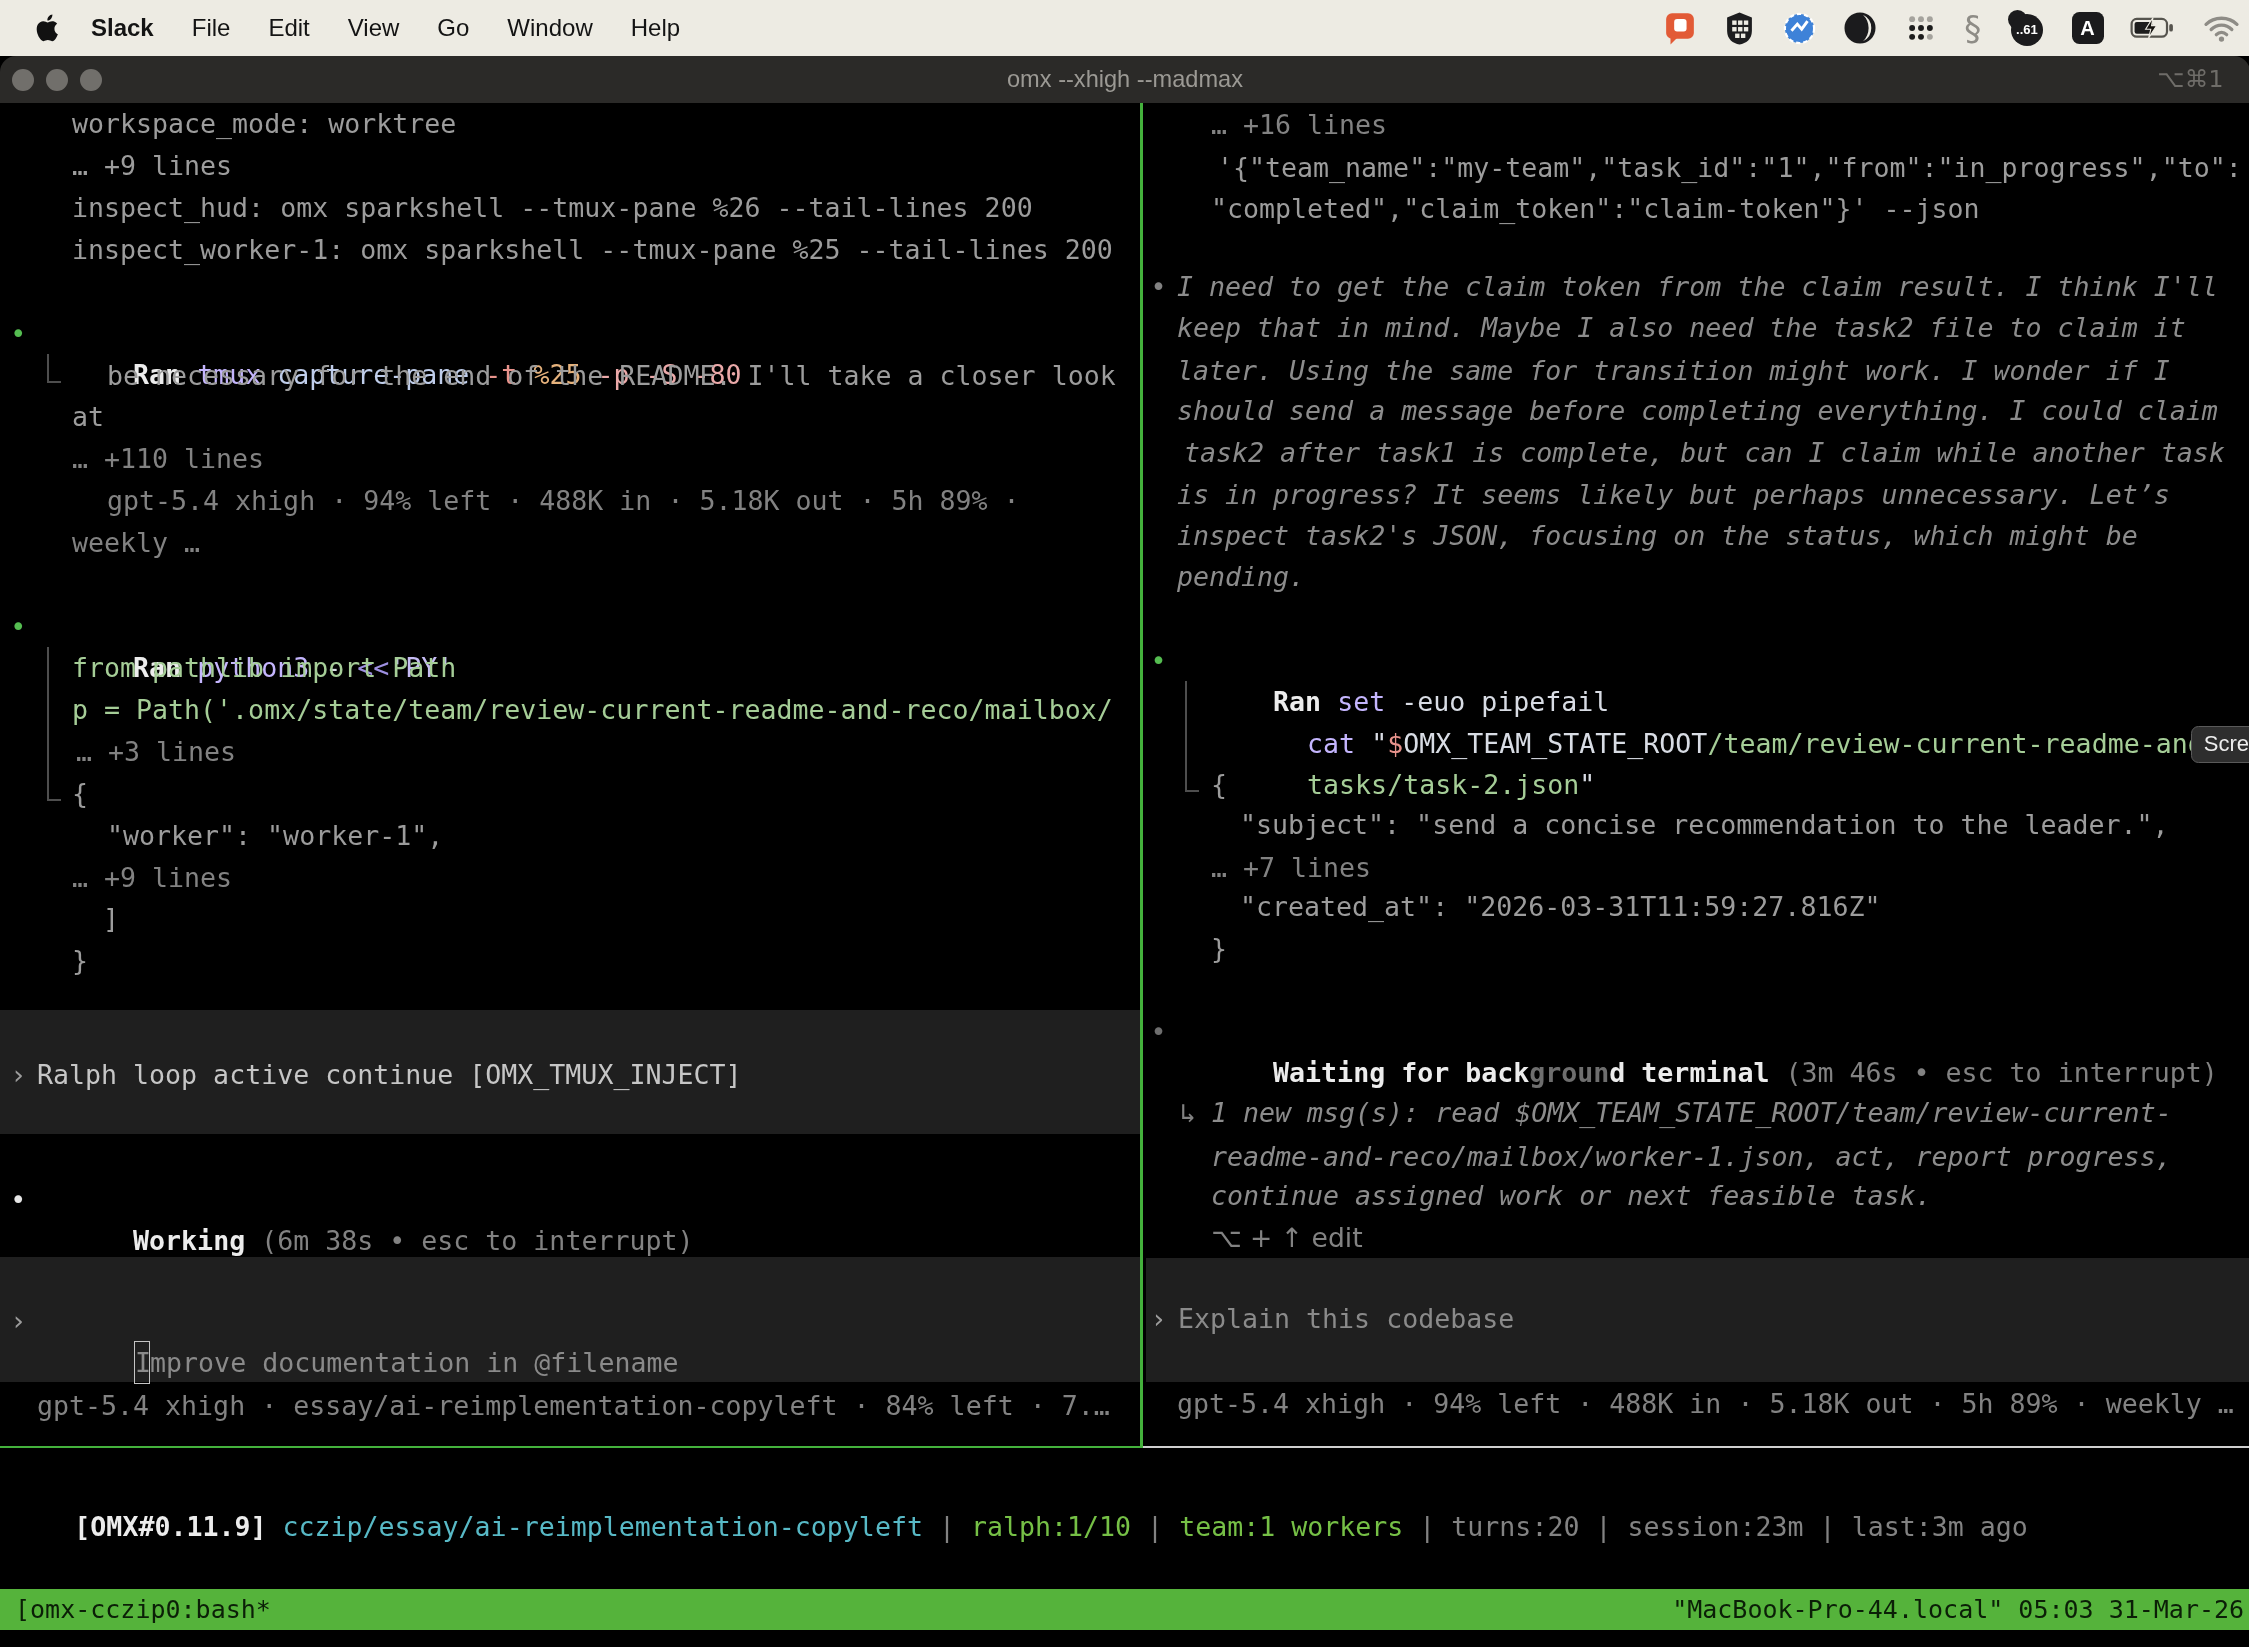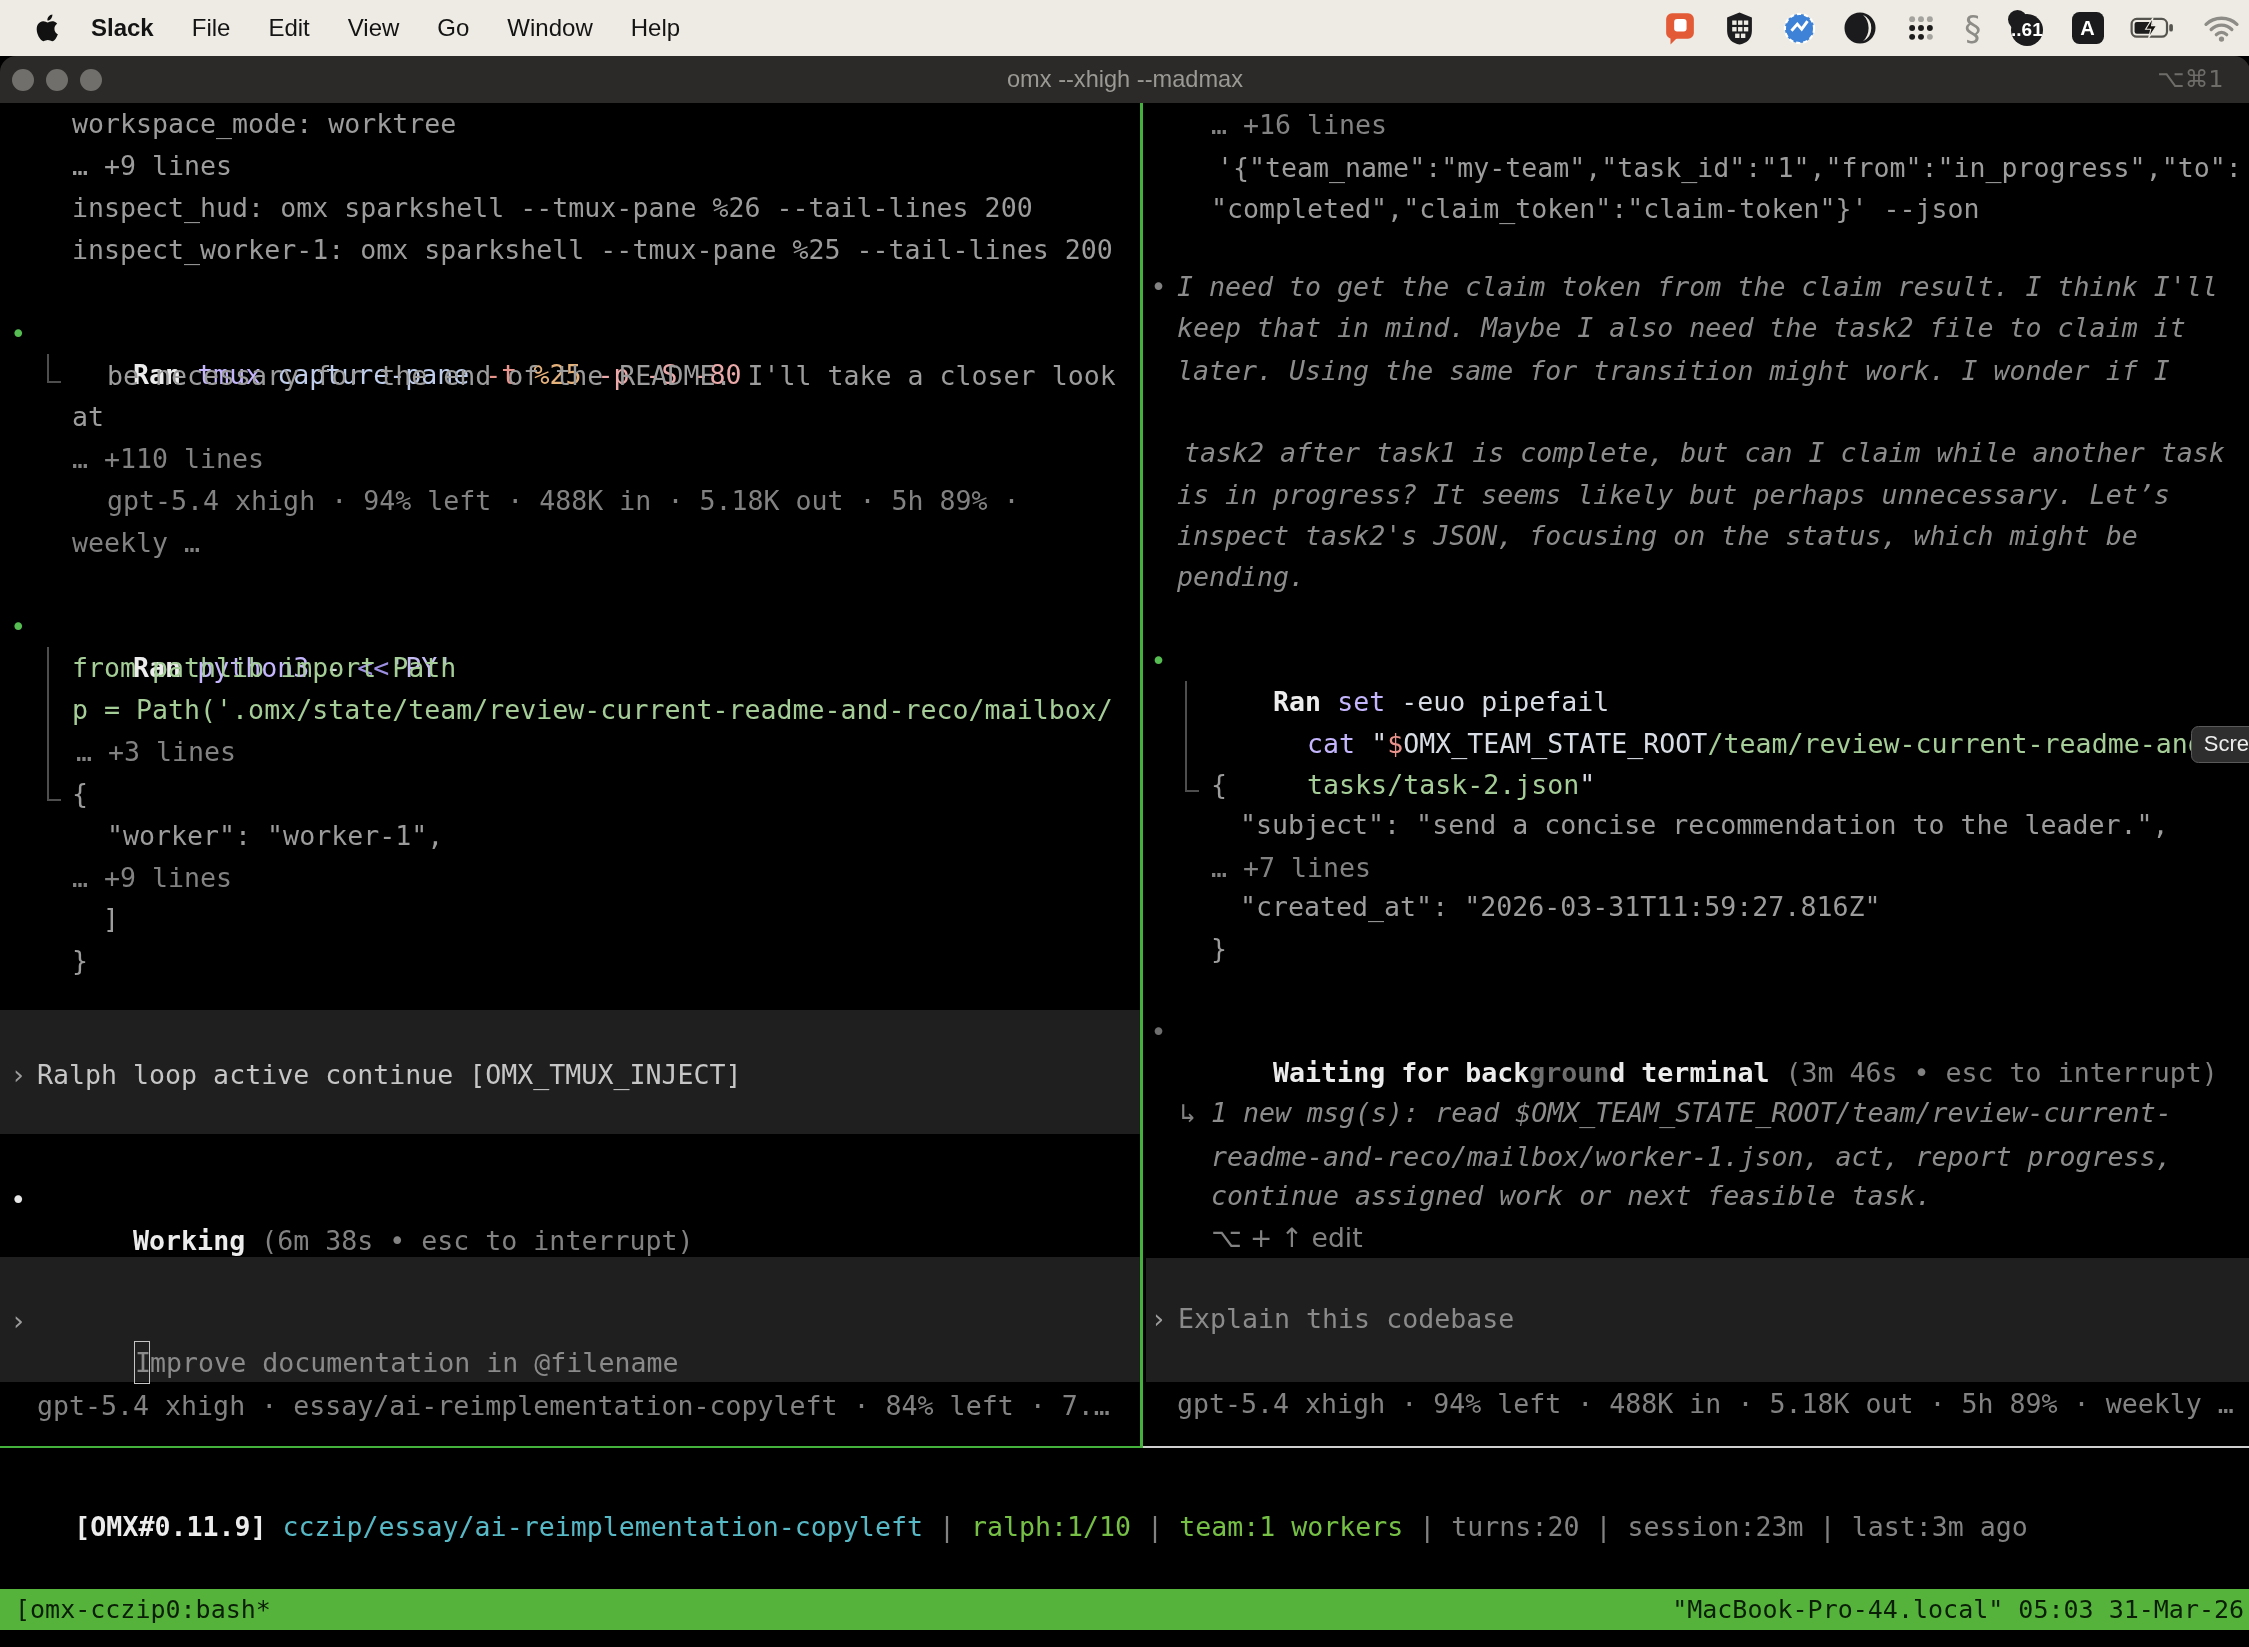--- a/index.html
+++ b/index.html
@@ -6,21 +6,21 @@
   body{width:2250px;height:1648px;position:relative;overflow:hidden;font-family:"Liberation Sans",sans-serif;}
 
   
   .menubar{position:absolute;top:0;left:0;width:2250px;height:56px;background:#EDEBE3;display:flex;align-items:center;font-size:24px;color:#141414;z-index:5;}
   .menubar .apple{margin-left:34px;display:flex;align-items:center;}
   .menubar .mitem{margin-left:38px;cursor:default;}
   .menubar .mapp{font-weight:bold;margin-left:32px;}
   .statusicons{position:absolute;right:10.3px;top:0;height:56px;display:flex;align-items:center;gap:26.6px;}
   .statusicons > *{display:flex;align-items:center;justify-content:center;}
   .badge61{position:relative;width:37px;height:37px;}
-  .badge61 .bcirc{position:absolute;left:3px;top:4.4px;width:32px;height:32px;border-radius:50%;background:#1B1B1D;color:#fff;font-size:19px;font-weight:bold;display:flex;align-items:center;justify-content:center;letter-spacing:0px;}
+  .badge61 .bcirc{position:absolute;left:3px;top:4.4px;width:32px;height:32px;border-radius:50%;background:#1B1B1D;color:#fff;font-size:13px;font-weight:bold;display:flex;align-items:center;justify-content:center;letter-spacing:0px;}
   .badge61 .bcirc2{position:absolute;left:0px;top:0px;width:19px;height:19px;border-radius:50%;background:#1B1B1D;}
   .akey{width:32px;height:32px;border-radius:7.4px;background:#1B1B1D;color:#fff;font-weight:bold;font-size:20px;display:flex;align-items:center;justify-content:center;}
   .squig{font-family:"DejaVu Sans",sans-serif;font-size:34px;color:#8E8C86;line-height:34px;}
 
   
   .window{position:absolute;top:56px;left:0;width:2250px;height:1591px;background:#000;border-radius:16px 16px 11.8px 11.8px;overflow:hidden;z-index:2;}
   .titlebar{position:absolute;top:0;left:0;width:100%;height:47px;background:#2B2A28;z-index:9;}
   .tlight{position:absolute;top:12.5px;width:22px;height:22px;border-radius:50%;background:#716F6B;}
   .wtitle{position:absolute;top:0;left:0;width:100%;height:47px;line-height:47px;text-align:center;color:#9B9994;font-size:23.6px;font-weight:500;}
   .wshortcut{position:absolute;top:0;right:26.6px;height:47px;line-height:47px;color:#6F6D69;font-size:23.6px;font-family:"DejaVu Sans",sans-serif;}
@@ -209,20 +209,21 @@
 
   <div class="pane" style="left:1146px;width:1104px;">
     <div class="tl dim" style="left:65px;top:48px;">… +16 lines</div>
     <div class="tl" style="left:71px;top:91px;">'{"team_name":"my-team","task_id":"1","from":"in_progress","to":</div>
     <div class="tl" style="left:65px;top:132px;">"completed","claim_token":"claim-token"}' --json</div>
 
     <span class="tl dim" style="left:4.4px;top:210px;">•</span>
     <div class="tl ital" style="left:31px;top:210px;">I need to get the claim token from the claim result. I think I'll</div>
     <div class="tl ital" style="left:31px;top:251px;">keep that in mind. Maybe I also need the task2 file to claim it</div>
     <div class="tl ital" style="left:31px;top:294px;">later. Using the same for transition might work. I wonder if I</div>
+    <div class="tl ital" style="left:31px;top:334px;">should send a message before completing everything. I could claim</div>
     <div class="tl ital" style="left:38px;top:376px;font-style:italic;">task2 after task1 is complete, but can I claim while another task</div>
     <div class="tl ital" style="left:31px;top:418px;">is in progress? It seems likely but perhaps unnecessary. Let’s</div>
     <div class="tl ital" style="left:31px;top:459px;">inspect task2's JSON, focusing on the status, which might be</div>
     <div class="tl ital" style="left:31px;top:500px;">pending.</div>
 
     <span class="tl gb" style="left:4.4px;top:584px;">•</span>
     <div class="tl" style="left:31px;top:584px;">
       <span class="wt">Ran </span><span class="blue">set </span><span class="wdim">-euo pipefail</span>
     </div>
     <div class="corner" style="left:39px;top:625px;height:109px;"></div>

